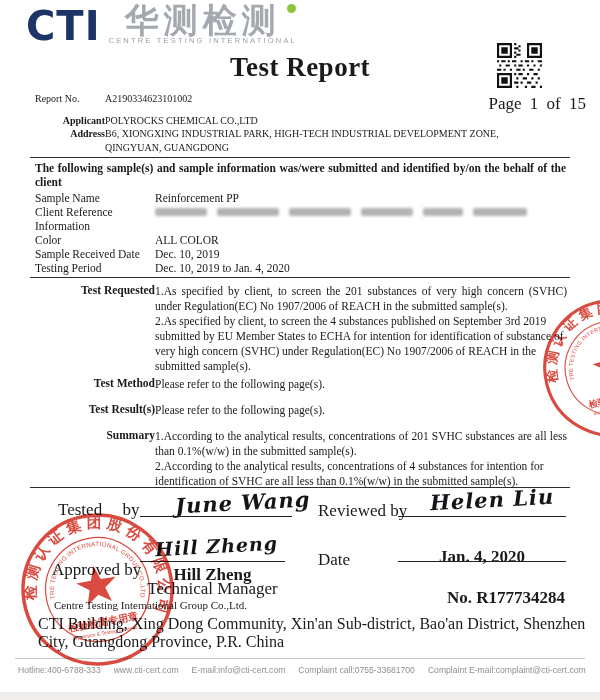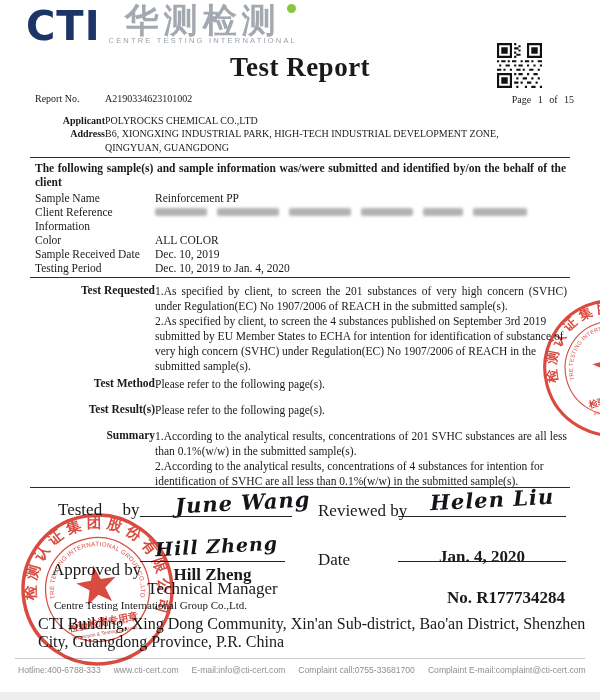--- a/index.html
+++ b/index.html
@@ -12,21 +12,21 @@
         line-height:40px;color:#1d3566;letter-spacing:1px;position:relative;}
   .logo-dot{position:absolute;right:1px;top:-2px;width:9px;height:9px;border-radius:50%;background:#8cc63e;}
   .logo-right{margin-left:8px;display:flex;flex-direction:column;}
   .logo-cn{font-family:"DejaVu Sans",sans-serif;font-weight:bold;font-size:34px;line-height:28px;
         color:#a4a9af;letter-spacing:5px;text-align:center;}
   .logo-tag{font-family:"Liberation Sans",sans-serif;font-size:7.5px;letter-spacing:2.2px;
         color:#9ba1a8;margin-top:2px;}
   
   #title{left:0;top:52px;width:100%;text-align:center;font-size:27px;font-weight:bold;letter-spacing:.5px;}
   #qr{left:497px;top:43px;width:45px;height:45px;}
-  #page-ind{right:26px;top:94px;font-size:10px;word-spacing:4px;}
+  #page-ind{right:14px;top:94px;font-size:17px;word-spacing:4px;}
   
   .meta-row{display:grid;grid-template-columns:70px 1fr;font-size:10px;line-height:13.5px;}
   .lbl-b{font-weight:bold;text-align:right;}
   .hr{border-top:1px solid #2b2b2b;height:0;}
   #statement{left:35px;top:162px;width:531px;font-weight:bold;font-size:11.5px;line-height:13.5px;text-align:justify;}
   
   #fields{left:35px;top:191px;width:531px;display:grid;grid-template-columns:120px 1fr;
         font-size:11.5px;line-height:14px;}
   .chips{display:flex;gap:10px;margin-top:3px;}
   .chip{height:8px;background:#999;border-radius:2px;filter:blur(1.5px);opacity:.75;}

